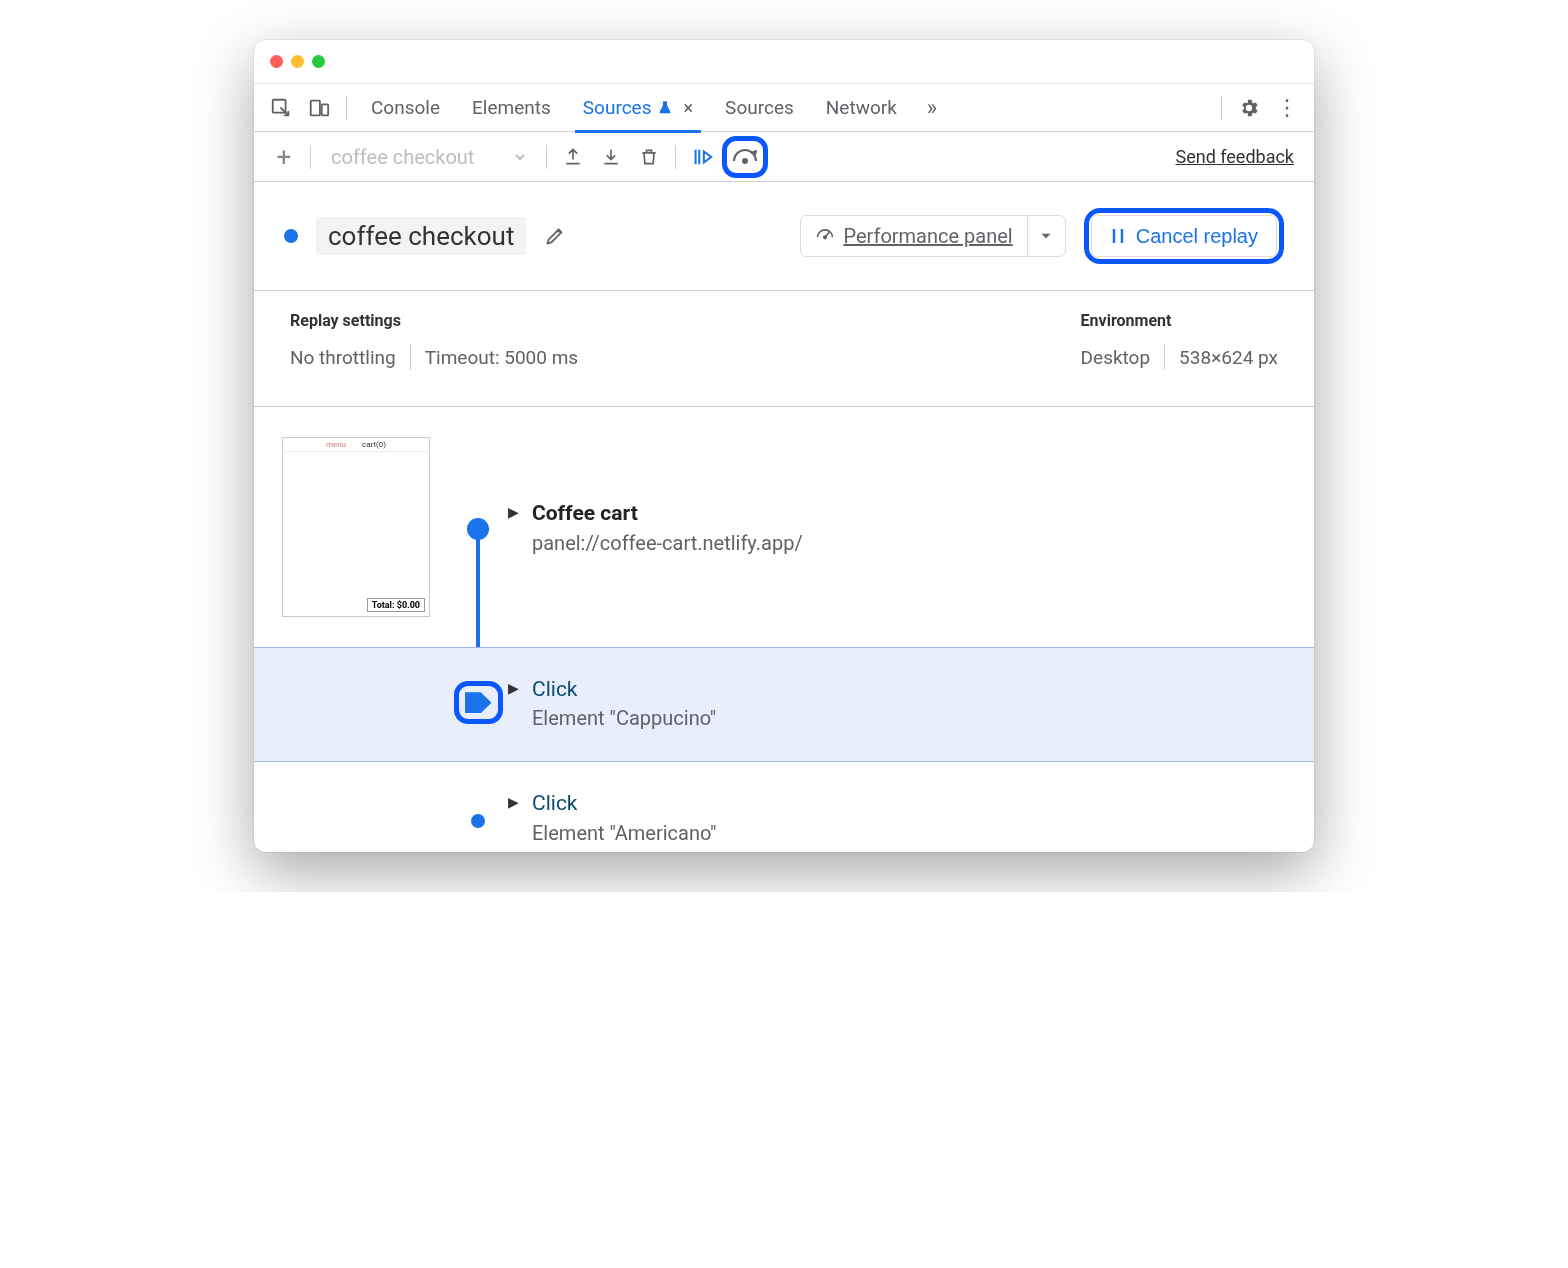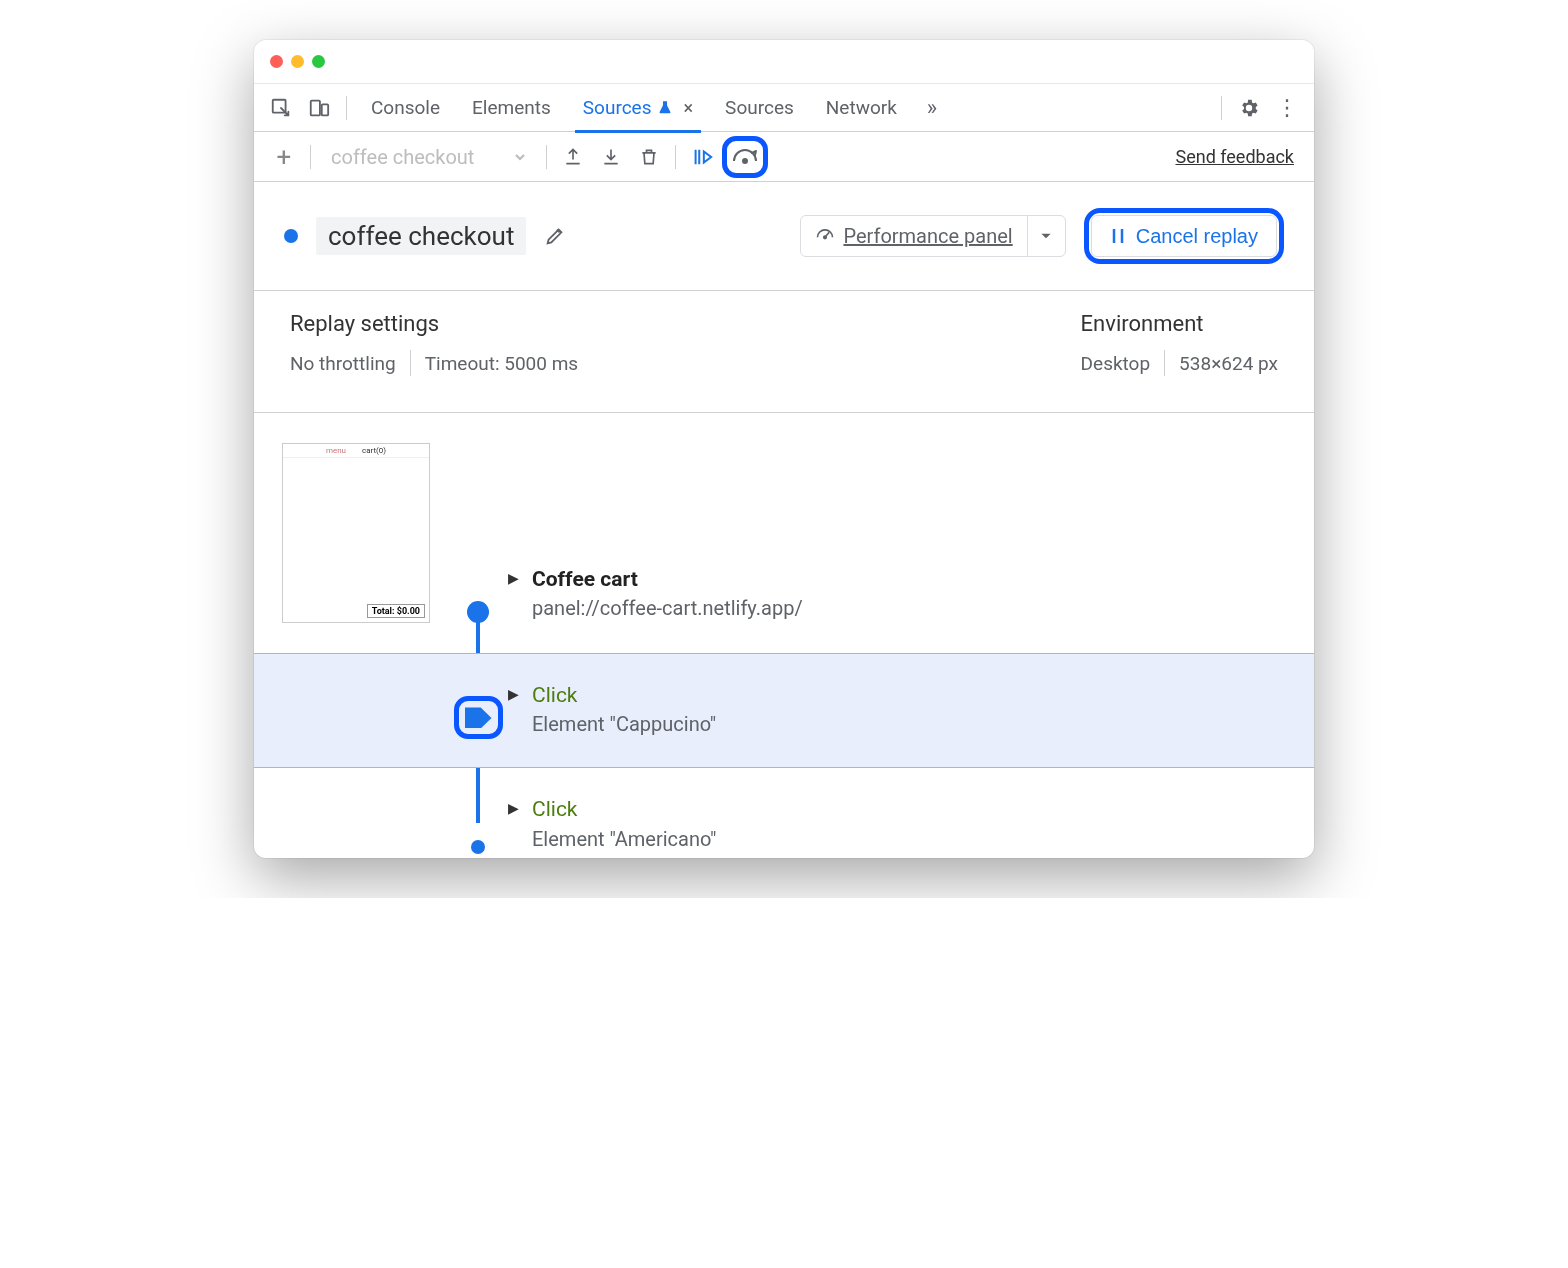--- a/index.html
+++ b/index.html
@@ -128,28 +128,28 @@
     font-weight: 400;
     color: #1a73e8;
     background:#fff;
   }
   
   .settings-row {
     display:flex;
     padding: 20px 36px 36px;
     border-bottom: 1px solid #d0d0d0;
   }
-  .settings-col h3 { font-size: 22px; font-weight: 400; color:#333; margin-bottom:14px;}
+  .settings-col h3 { font-size: 16px; font-weight: 700; color:#333; margin-bottom:14px;}
   .settings-vals { display:flex; align-items:center; font-size:19px; color:#5f6368;}
   .vsep { width:1px; height:26px; background:#d0d0d0; margin:0 14px;}
   
   .steps-area { padding: 30px 0 0 28px; position:relative;}
   .step-row {
     display:flex;
-    align-items:flex-end;
+    align-items:center;
     position:relative;
   }
   .thumbnail {
     width: 148px; height: 180px;
     border: 1px solid #ccc;
     background:#fff;
     margin-right: 18px;
     flex-shrink:0;
     position:relative;
     font-size: 8px;
@@ -178,21 +178,21 @@
   .timeline-node.small { width:14px;height:14px;}
   .timeline-arrow {
     width:27px; height:21px;
     background:#1a73e8;
     clip-path: polygon(0 0, 60% 0, 100% 50%, 60% 100%, 0 100%);
     z-index:1;
   }
   
   .step-content { display:flex; align-items:flex-start; gap:10px; padding-top:2px;}
   .expand-caret { color:#333; font-size:14px; margin-top:6px; width:14px;}
-  .step-title { font-size:21px; color:#4d7c0f; line-height:1.45;}
+  .step-title { font-size:21px; color:#0c4a6e; line-height:1.45;}
   .step-title.bold { font-weight:700; color:#222;}
   .step-sub { font-size:20px; color:#5f6368; line-height:1.45;}
   
   .step-highlighted {
     background: #e8eefc;
     border-top: 1px solid #9db6ee;
     border-bottom: 1px solid #9db6ee;
   }
   
   svg { display:block; }

